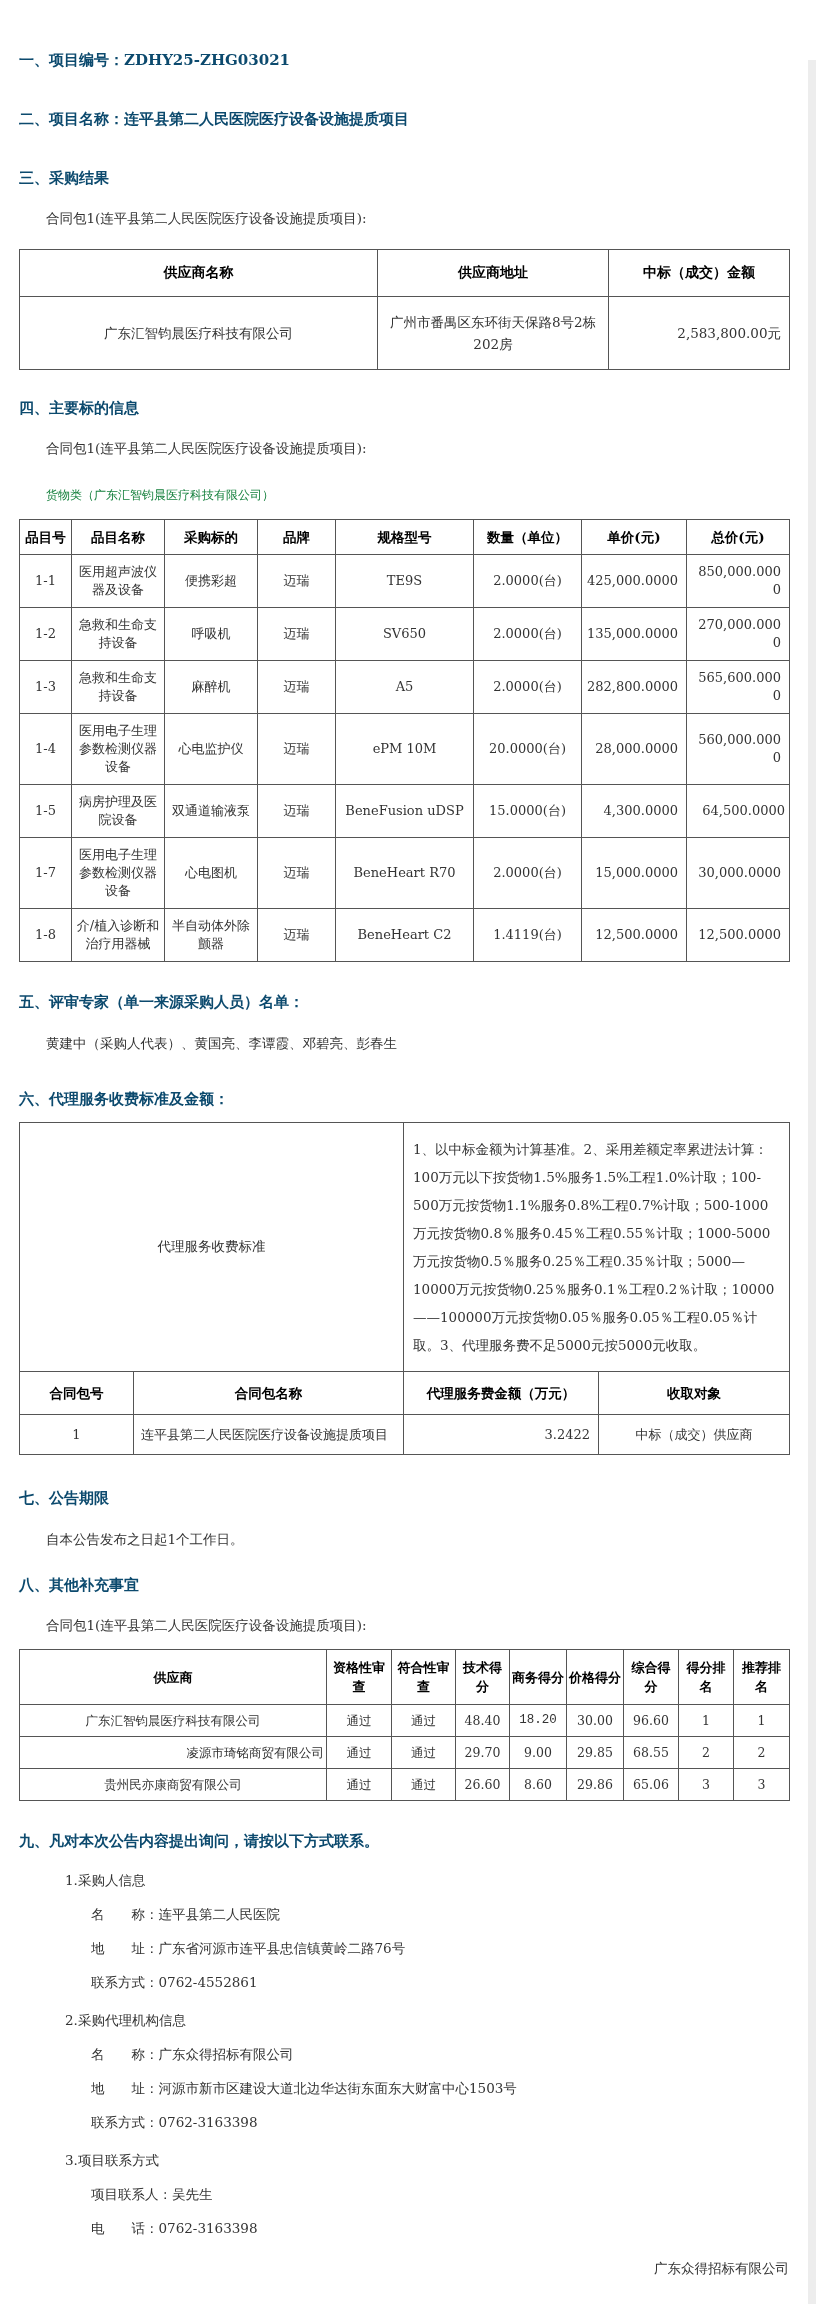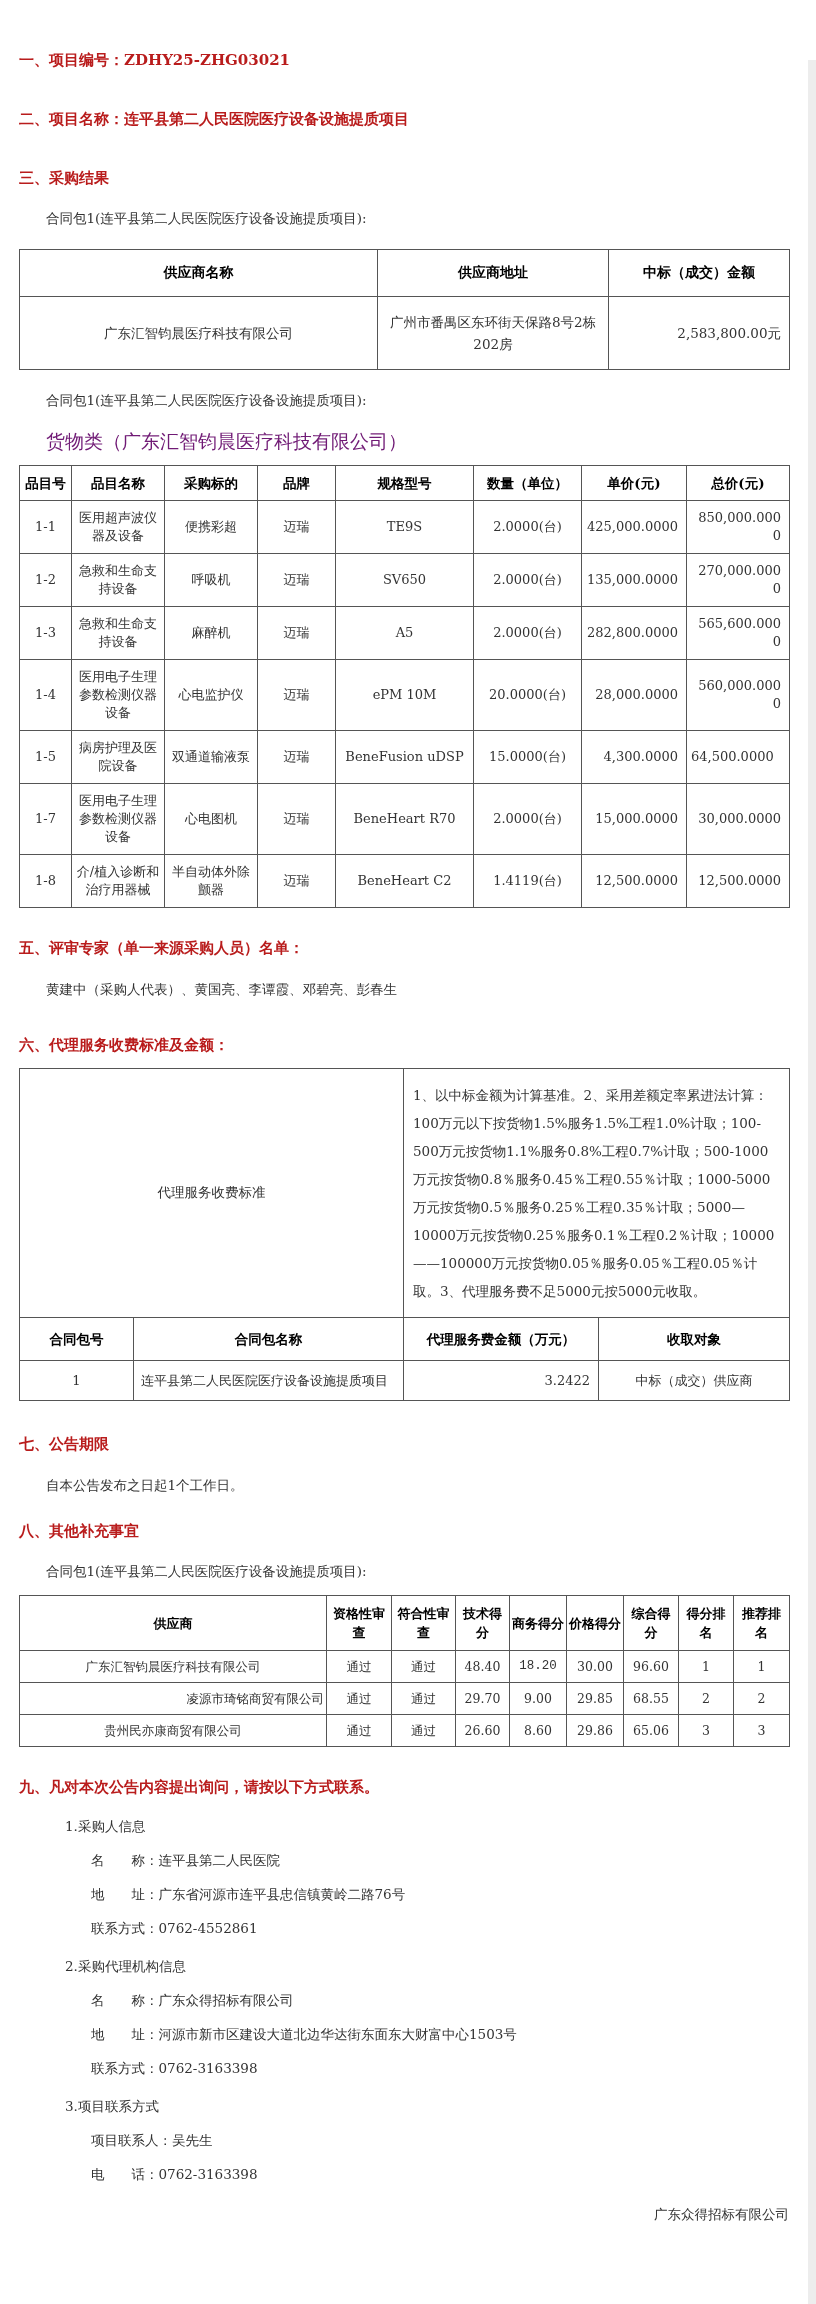--- a/index.html
+++ b/index.html
@@ -6,26 +6,26 @@
   body{
     width:816px;
     min-height:2304px;
     position:relative;
     font-family:"DejaVu Serif","Liberation Serif",serif;
     color:#333;
     -webkit-font-smoothing:antialiased;
   }
   .doc{padding:50px 27px 40px 19px;position:relative;}
   .sec-title{
-    font-size:15px;font-weight:bold;color:#b91c1c;
+    font-size:15px;font-weight:bold;color:#0c4a6e;
     margin:38px 0 0 0;line-height:20px;
   }
   .sec-title.first{margin-top:0;}
   .pkg-line{font-size:13.5px;margin:21px 0 0 27px;line-height:19px;color:#333;}
-  .cat-line{font-size:19px;margin:22px 0 0 27px;line-height:19px;color:#701a75;}
+  .cat-line{font-size:12px;margin:28px 0 0 27px;line-height:19px;color:#15803d;}
   .plain-line{font-size:13.5px;margin:22px 0 0 27px;line-height:19px;color:#333;}
   table{border-collapse:collapse;table-layout:fixed;width:770px;margin-top:14px;}
   th,td{border:1px solid #555;font-weight:normal;word-break:break-word;}
   th{font-weight:bold;color:#000;text-align:center;vertical-align:middle;}
   td{color:#333;vertical-align:middle;text-align:center;}
   
   .t-result th{font-size:14px;padding:14px 4px;}
   .t-result td{font-size:13.5px;padding:14px 6px;line-height:22px;min-height:60px;}
   .t-result{margin-top:21px;}
   
@@ -79,20 +79,21 @@
     </thead>
     <tbody>
         <tr>
           <td style="text-align: center;">广东汇智钧晨医疗科技有限公司</td>
           <td style="text-align: center;">广州市番禺区东环街天保路8号2栋202房</td>
           <td style="text-align: right; padding-right: 8px;">2,583,800.00元</td>
         </tr>
       </tbody>
   </table>
 
+  <div class="sec-title" style="margin-top:28px">四、主要标的信息</div>
   <div class="pkg-line">合同包1(连平县第二人民医院医疗设备设施提质项目):</div>
   <div class="cat-line">货物类（广东汇智钧晨医疗科技有限公司）</div>
   <table class="t-items">
     <colgroup>
       <col style="width:52px">
         <col style="width:93px">
         <col style="width:93px">
         <col style="width:78px">
       <col style="width:138px">
         <col style="width:108px">
@@ -153,21 +154,21 @@
           <td style="text-align: right; padding-right: 8px;">560,000.0000</td>
         </tr>
         <tr>
           <td style="text-align: center;">1-5</td>
           <td style="text-align: center;">病房护理及医院设备</td>
           <td style="text-align: center;">双通道输液泵</td>
           <td style="text-align: center;">迈瑞</td>
           <td style="text-align: center;">BeneFusion uDSP</td>
           <td style="text-align: center;">15.0000(台)</td>
           <td style="text-align: right; padding-right: 8px;">4,300.0000</td>
-          <td style="text-align: left; padding-right: 4px;">64,500.0000</td>
+          <td style="text-align: right; padding-right: 4px;">64,500.0000</td>
         </tr>
         <tr>
           <td style="text-align: center;">1-7</td>
           <td style="text-align: center;">医用电子生理参数检测仪器设备</td>
           <td style="text-align: center;">心电图机</td>
           <td style="text-align: center;">迈瑞</td>
           <td style="text-align: center;">BeneHeart R70</td>
           <td style="text-align: center;">2.0000(台)</td>
           <td style="text-align: right; padding-right: 8px;">15,000.0000</td>
           <td style="text-align: right; padding-right: 8px;">30,000.0000</td>

